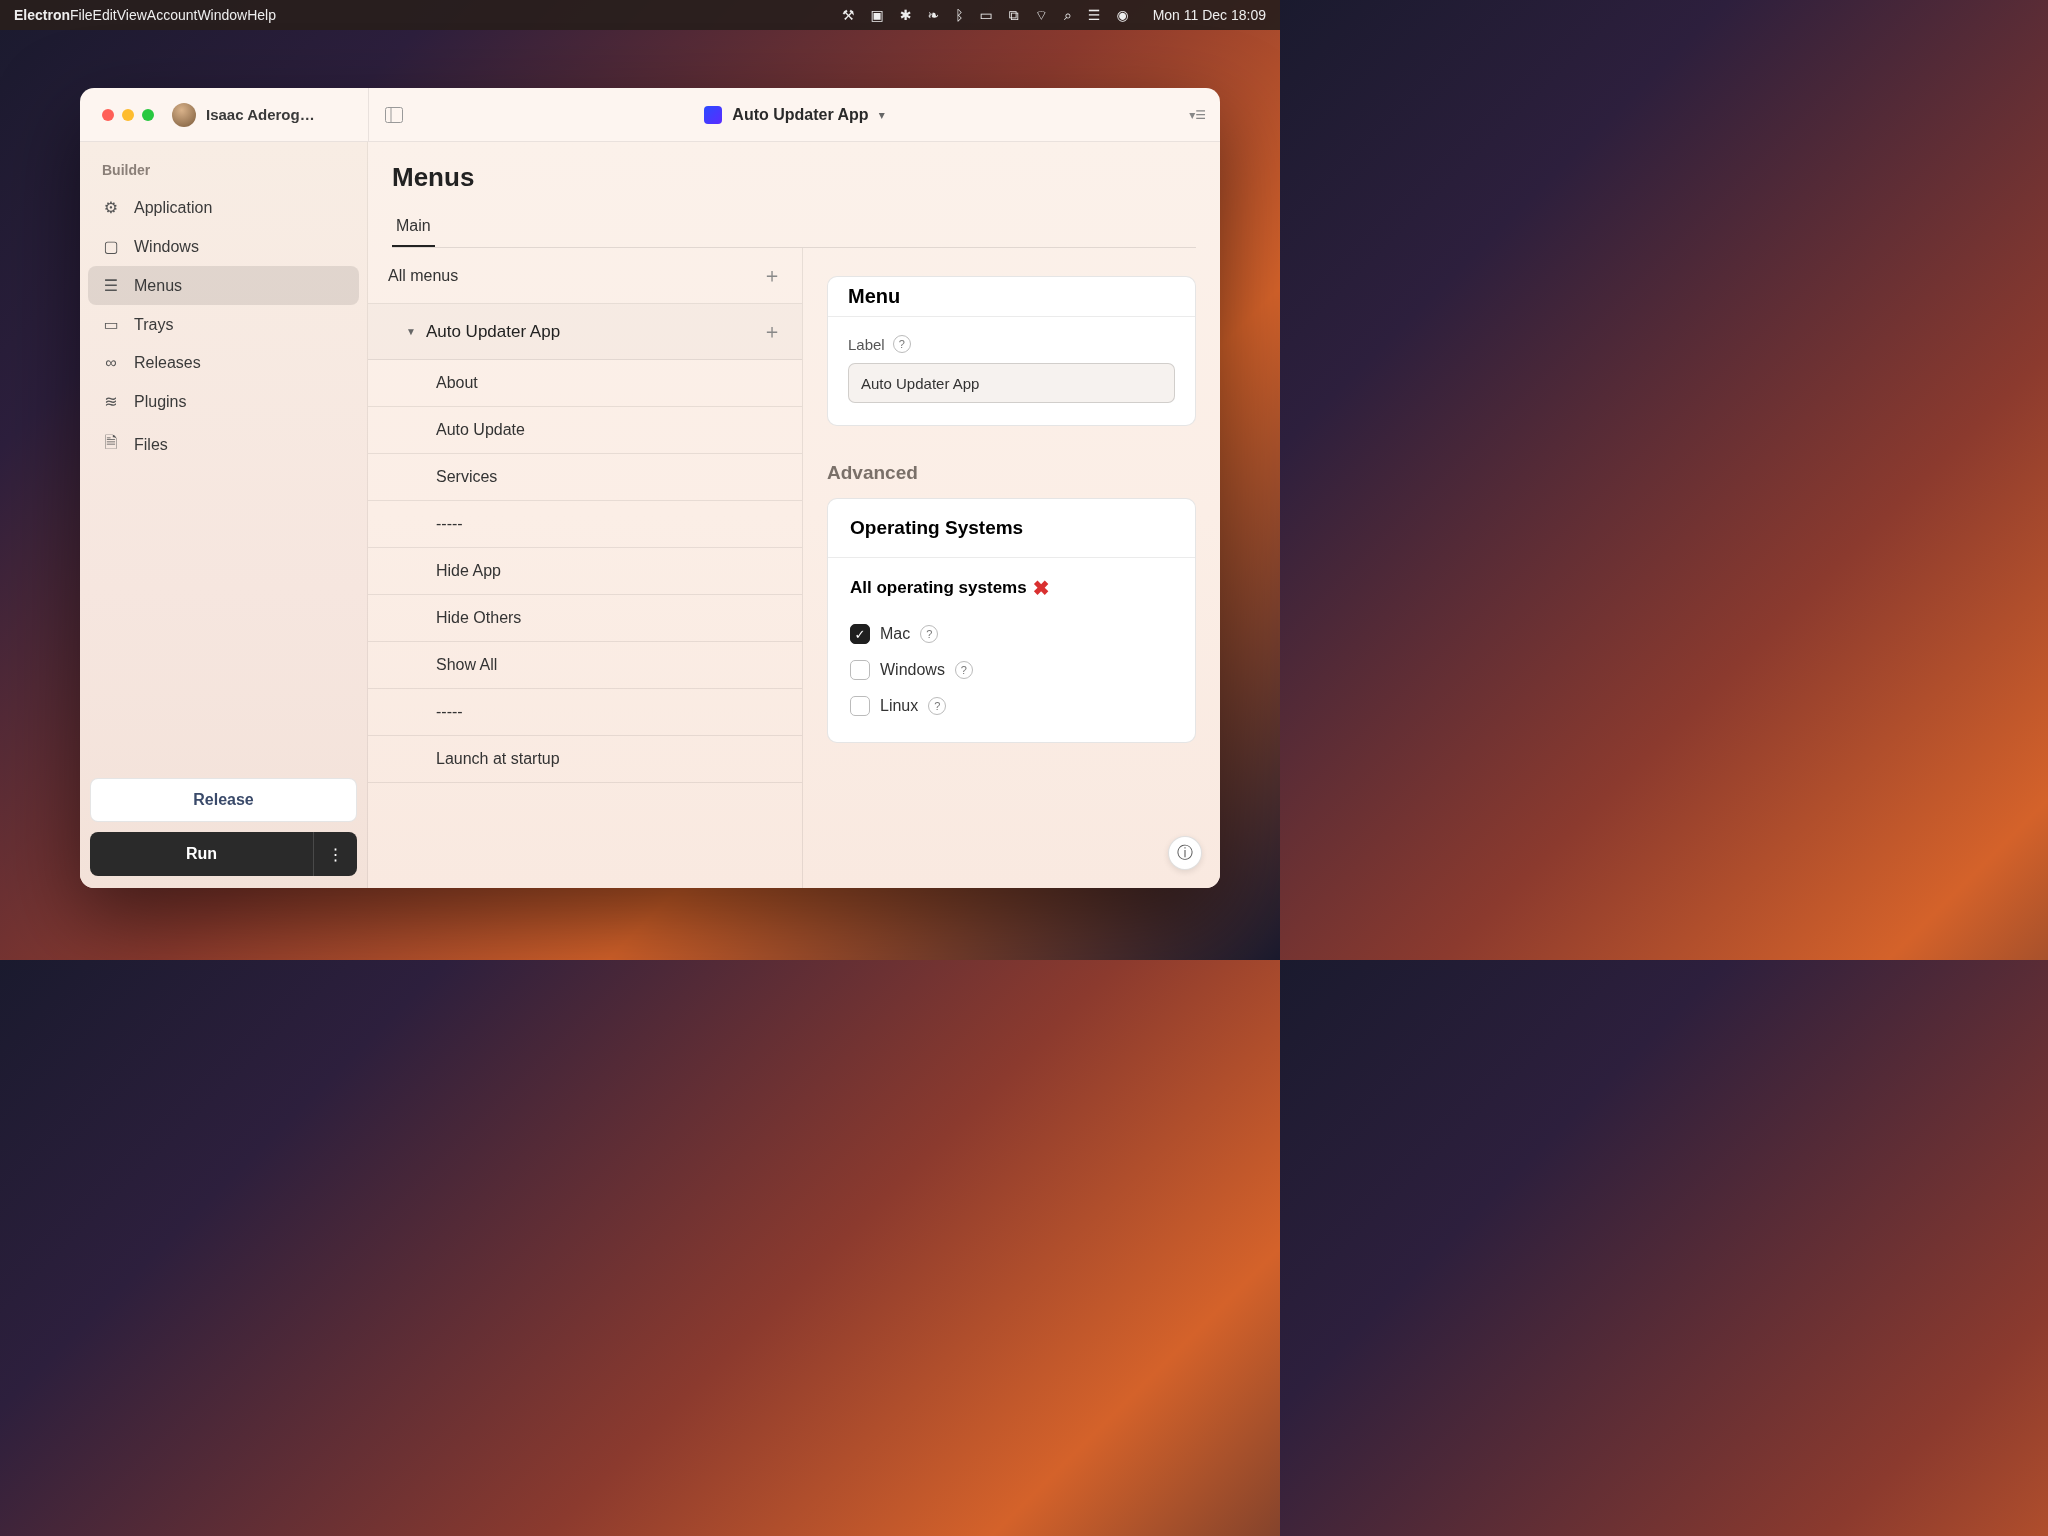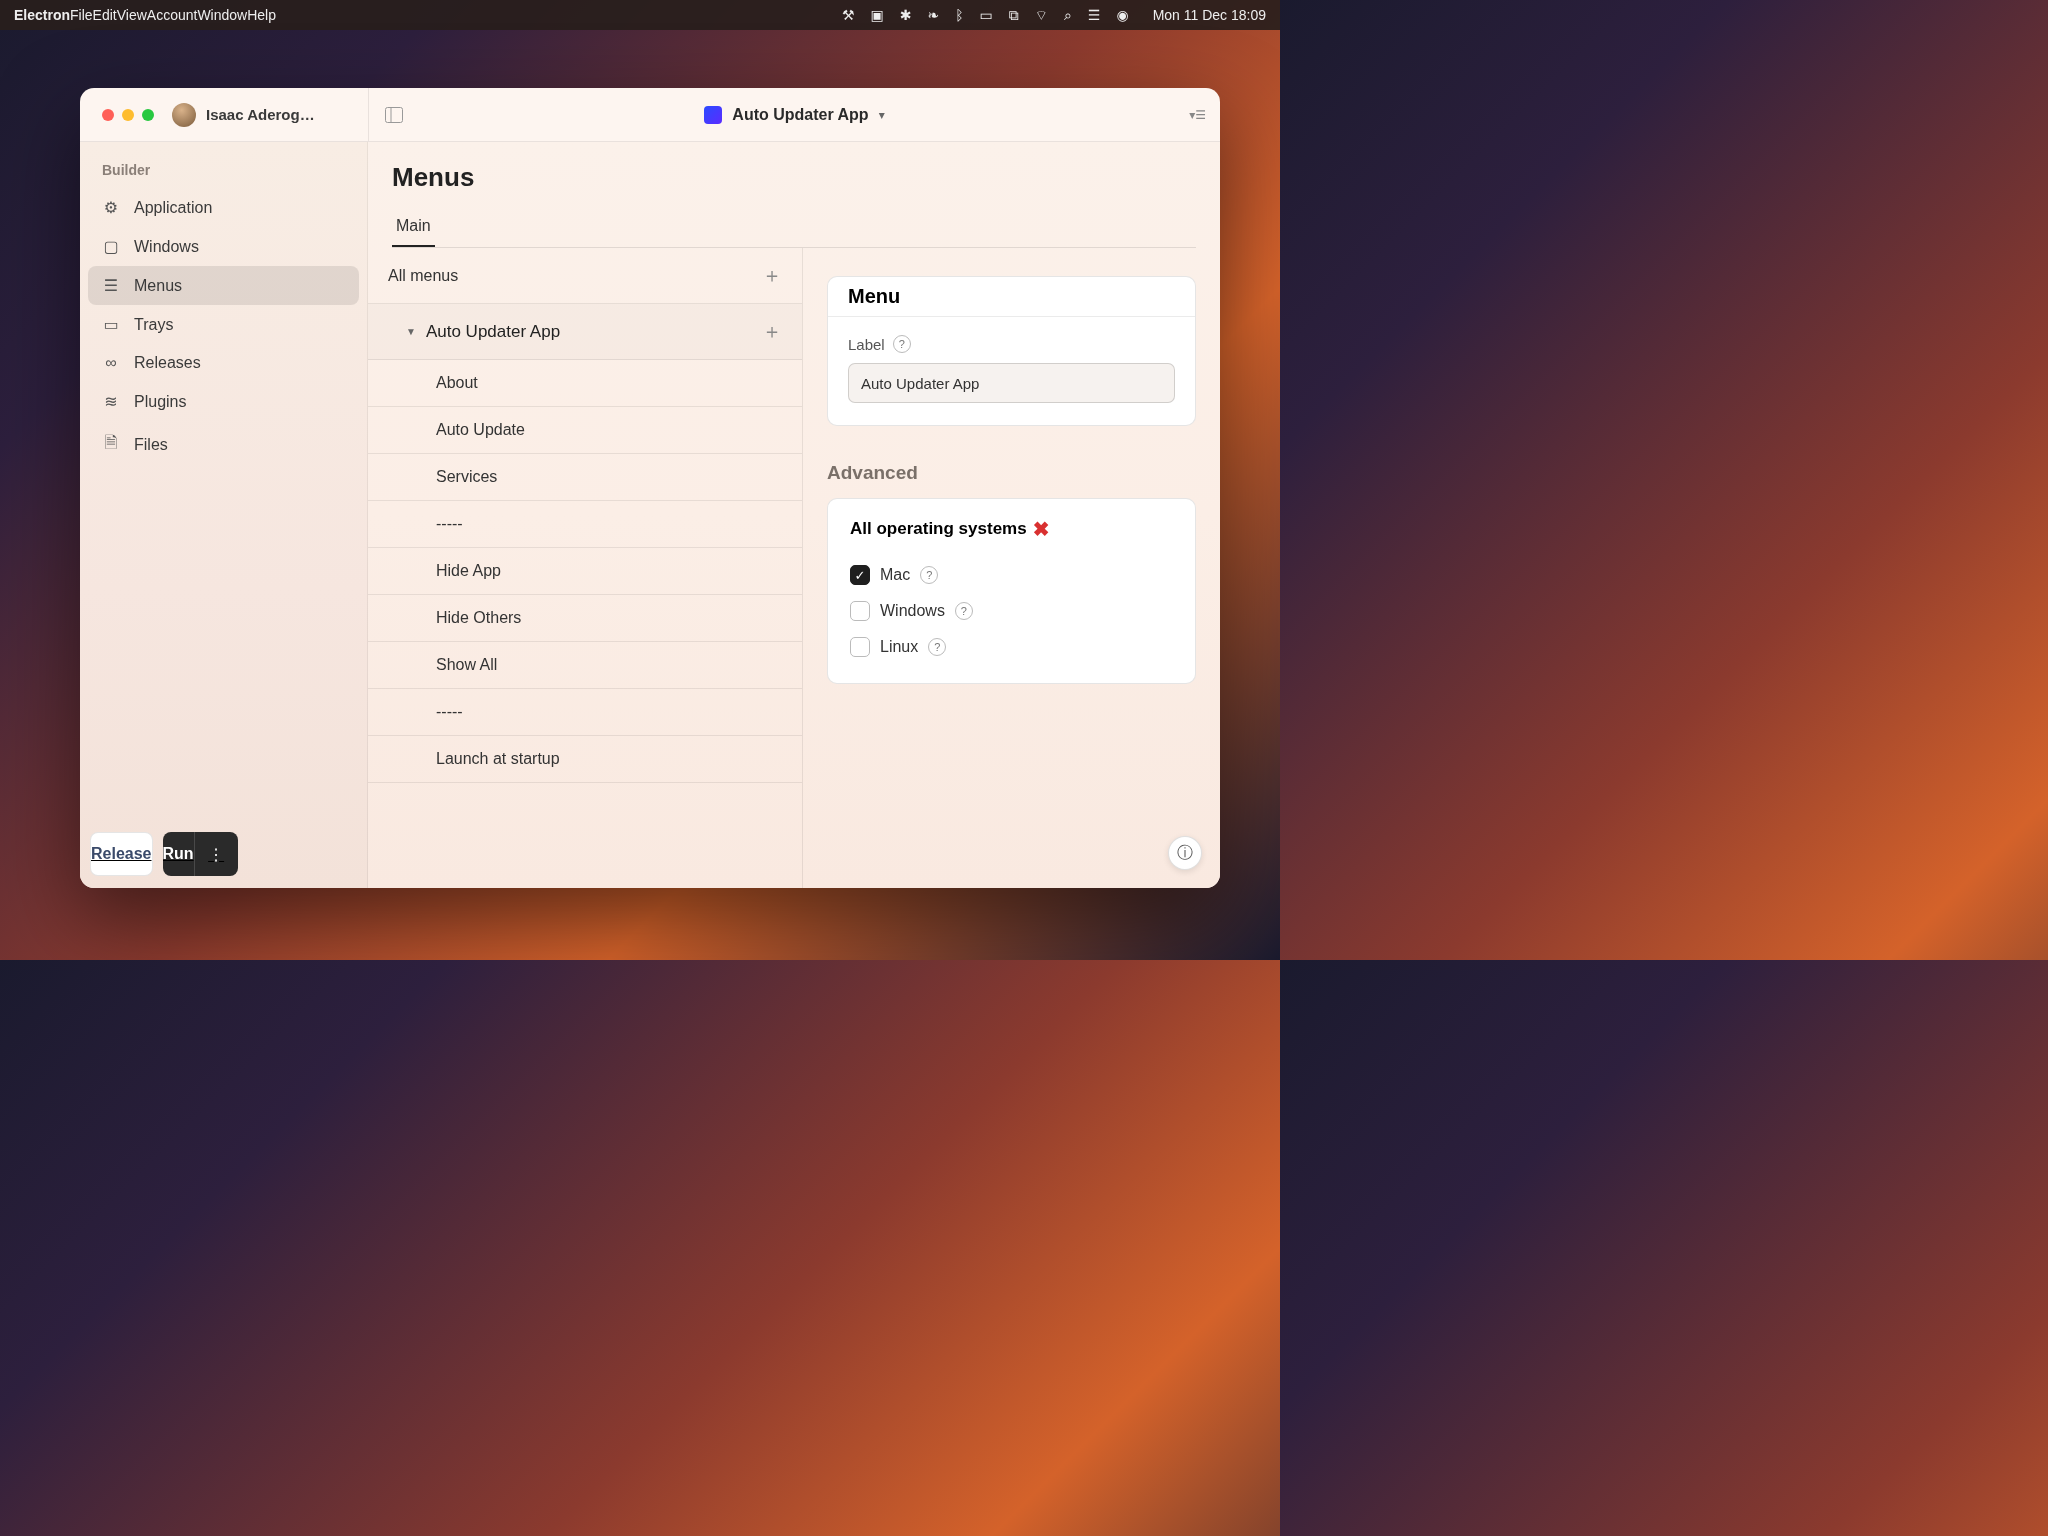--- a/index.html
+++ b/index.html
@@ -33,21 +33,21 @@
 .titlebar-right { position: absolute; right: 14px; display: flex; gap: 8px; color: #888; font-size: 12px; }
 
 .body { flex: 1; display: flex; overflow: hidden; }
 
 
 .sidebar { width: 288px; background: linear-gradient(180deg, #f8ede4, #f6e6df 60%, #f3e2d9); display: flex; flex-direction: column; padding: 12px 8px; border-right: 1px solid rgba(0,0,0,0.06); }
 .sidebar-header { font-size: 14px; color: #8a7f78; font-weight: 600; padding: 8px 14px 10px; }
 .side-item { display: flex; align-items: center; gap: 14px; padding: 10px 14px; border-radius: 8px; color: #3a3a3a; font-size: 16px; cursor: pointer; }
 .side-item .icon { width: 18px; display: flex; justify-content: center; color: #555; }
 .side-item.active { background: rgba(0,0,0,0.09); font-weight: 500; }
-.sidebar-footer { margin-top: auto; padding: 0 2px; display: flex; flex-direction: row; gap: 10px; text-decoration: underline; }
+.sidebar-footer { margin-top: auto; padding: 0 2px; display: flex; flex-direction: column; gap: 10px; }
 .btn-release { background: #fff; border: 1px solid rgba(0,0,0,0.1); border-radius: 8px; height: 44px; display: flex; align-items: center; justify-content: center; font-size: 16px; font-weight: 600; color: #3a4a6a; cursor: pointer; }
 .btn-run-wrap { display: flex; background: #2a2a2a; border-radius: 8px; height: 44px; overflow: hidden; }
 .btn-run { flex: 1; color: #fff; display: flex; align-items: center; justify-content: center; font-size: 16px; font-weight: 600; cursor: pointer; }
 .btn-run-more { width: 44px; border-left: 1px solid rgba(255,255,255,0.15); display: flex; align-items: center; justify-content: center; color: #fff; cursor: pointer; }
 
 
 .main { flex: 1; display: flex; flex-direction: column; background: linear-gradient(180deg, #fbf1ea, #fbeee6 50%, #f9e9e0); overflow: hidden; }
 .main-header { padding: 20px 24px 0; }
 .main-header h1 { font-size: 26px; font-weight: 800; color: #222; }
 .tabs { display: flex; margin-top: 14px; border-bottom: 1px solid rgba(0,0,0,0.1); }
@@ -227,20 +227,21 @@
               <div class="field-label">
                 <span>Label</span>
                 <span class="help">?</span>
               </div>
               <input class="text-input" value="Auto Updater App" style="">
             </div>
           </div>
 
           <div class="advanced-label">Advanced</div>
           <div class="os-card">
+            <div class="os-title">Operating Systems</div>
             <div class="os-body">
               <div class="all-os-row">
                 <span>All operating systems</span>
                 <span class="x-icon">✖</span>
               </div>
               <div class="check-row">
                 <span class="checkbox checked">✓</span>
                 <span>Mac</span>
                 <span class="help">?</span>
               </div>

